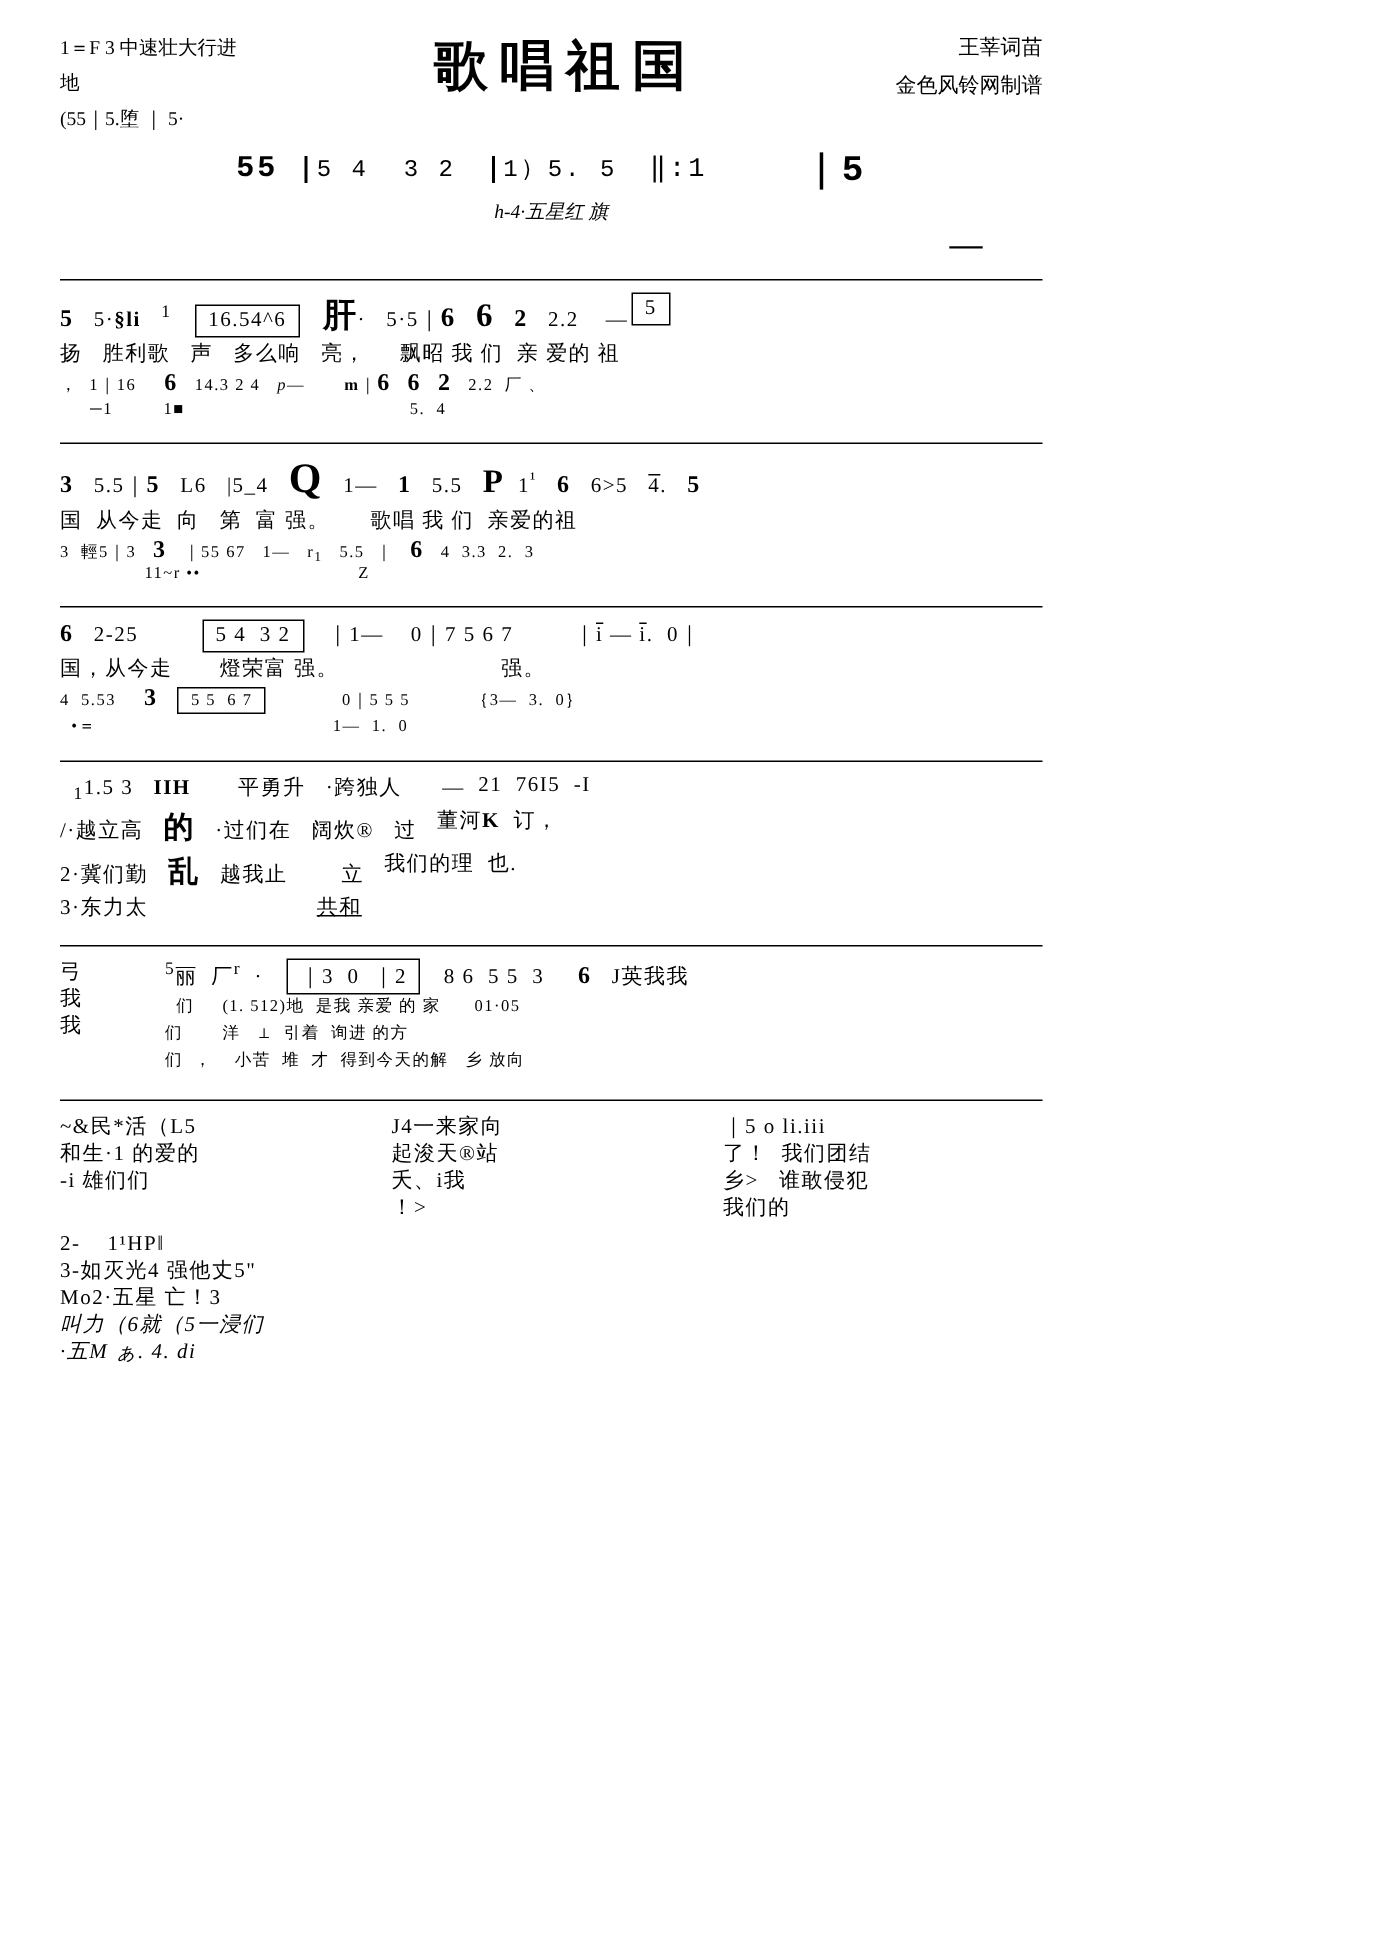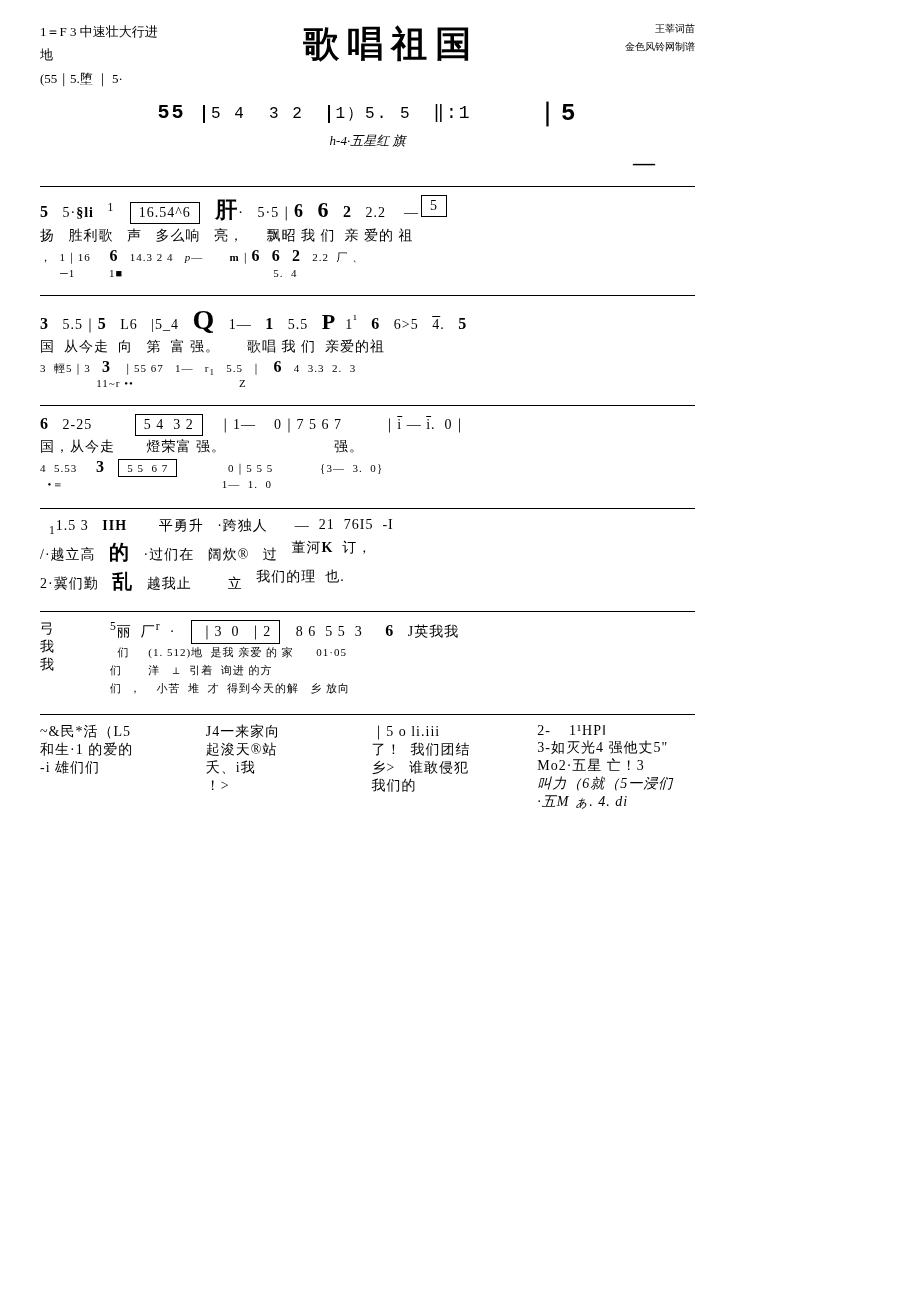--- a/index.html
+++ b/index.html
@@ -70,21 +70,21 @@
       display: inline-block;
       margin: 0 2px;
     }
     .top-area {
       display: flex;
       justify-content: space-between;
       margin-bottom: 6px;
     }
     .top-left { font-size: 13px; line-height: 1.8; }
     .top-center { text-align: center; font-size: 15px; }
-    .top-right { font-size: 10px; text-align: right; line-height: 1.8; }
+    .top-right { font-size: 14px; text-align: right; line-height: 1.8; }
     .notation-center-line {
       display: flex;
       align-items: center;
       justify-content: center;
       font-size: 16px;
       letter-spacing: 2px;
       margin-bottom: 4px;
       font-family: 'Courier New', monospace;
     }
   </style>
@@ -255,20 +255,26 @@
         ·过们在&nbsp;&nbsp;&nbsp;阔炊®&nbsp;&nbsp;&nbsp;过&nbsp;&nbsp;&nbsp;
         <span style="float:right;">董河<b>K</b>&nbsp;&nbsp;订，</span>
       </span>
     </div>
     <div class="row-line">
       <span class="notation-text">
         2·冀们勤&nbsp;&nbsp;
         <span style="font-size:20px;font-weight:bold;">乱</span>&nbsp;&nbsp;
         越我止&nbsp;&nbsp;&nbsp;&nbsp;&nbsp;&nbsp;&nbsp;&nbsp;立&nbsp;&nbsp;&nbsp;
         <span style="float:right;">我们的理&nbsp;&nbsp;也.</span>
+      </span>
+    </div>
+    <div class="row-line">
+      <span class="notation-text">
+        3·东力太&nbsp;&nbsp;&nbsp;&nbsp;&nbsp;&nbsp;&nbsp;&nbsp;&nbsp;&nbsp;&nbsp;&nbsp;&nbsp;&nbsp;&nbsp;&nbsp;&nbsp;&nbsp;&nbsp;&nbsp;&nbsp;&nbsp;&nbsp;&nbsp;
+        <span style="text-decoration:underline;">共和</span>
       </span>
     </div>
   </div>
 
   <hr class="divider">
 
   <div class="row-group">
     <div style="display:flex; width:100%; gap:10px;">
       <div style="width:60px;">
         <div class="notation-text">弓</div>
@@ -296,21 +302,21 @@
             <span style="font-size:11px;">们&nbsp;&nbsp;，&nbsp;&nbsp;&nbsp;&nbsp;小苦&nbsp;&nbsp;堆&nbsp;&nbsp;才&nbsp;&nbsp;得到今天的解&nbsp;&nbsp;&nbsp;乡 放向</span>
           </span>
         </div>
       </div>
     </div>
   </div>
 
   <hr class="divider">
 
   <div class="row-group">
-    <div style="display:grid; grid-template-columns: 1fr 1fr 1fr 1fr; gap:8px; width:100%;">
+    <div style="display:grid; grid-template-columns: 1fr 1fr 1fr; gap:8px; width:100%;">
       <div>
         <div class="notation-text">~&amp;民*活（L5</div>
         <div class="notation-text">和生·1 的爱的</div>
         <div class="notation-text">-i 雄们们</div>
       </div>
       <div>
         <div class="notation-text">J4一来家向</div>
         <div class="notation-text">起浚天®站</div>
         <div class="notation-text">夭、i我</div>
         <div class="notation-text">！&gt;</div>

